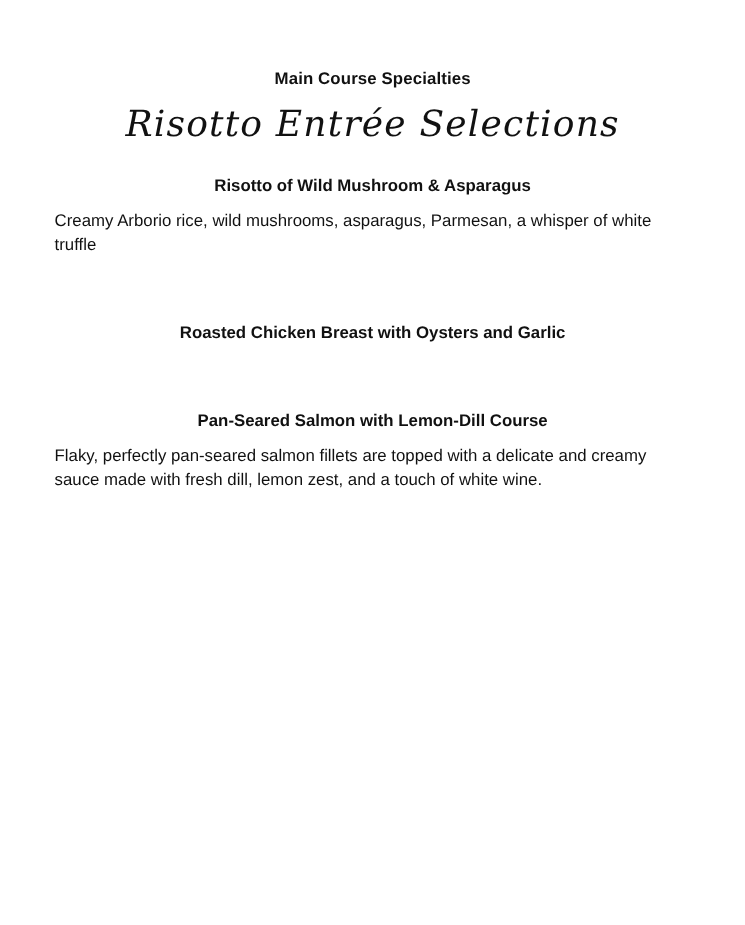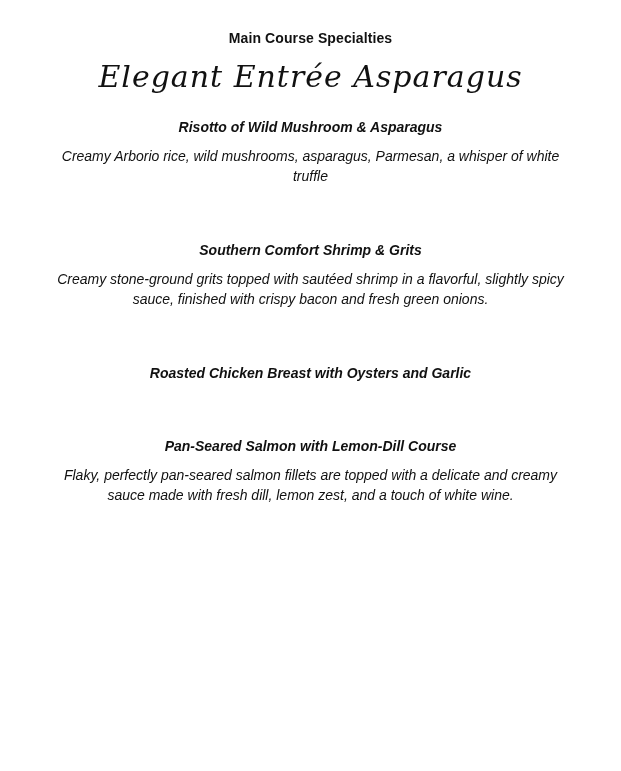--- a/index.html
+++ b/index.html
@@ -11,21 +11,21 @@
     width: 621px;
     height: 771px;
     overflow: hidden;
     font-family: "Liberation Sans", sans-serif;
     color: #111111;
   }
   .page {
     width: 621px;
     height: 771px;
     box-sizing: border-box;
-    padding-top: 30px;
+    padding-top: 57px;
     background: #ffffff;
   }
   .doc-title {
     text-align: center;
     font-size: 14px;
     font-weight: 700;
     letter-spacing: 0.1px;
     margin: 0 auto;
     line-height: 17px;
   }
@@ -35,59 +35,53 @@
     font-style: italic;
     font-weight: 400;
     font-size: 30px;
     line-height: 40px;
     margin: 10px auto 22px auto;
     letter-spacing: 1px;
   }
   .menu-list {
     margin: 0 auto;
     width: 559px;
-    font-style: italic;
   }
   .menu-item {
     margin: 0 auto 56px auto;
     width: 540px;
   }
   .menu-item-name {
     text-align: center;
     font-size: 14px;
     font-weight: 700;
     line-height: 17px;
     margin: 0 0 10px 0;
   }
   .menu-item-description {
-    text-align: center;
     font-size: 14px;
     font-weight: 400;
     line-height: 20px;
     margin: 0 auto;
     max-width: 530px;
   }
 </style>
 </head>
 <body>
 
 <div class="page">
   <h1 class="doc-title">Main Course Specialties</h1>
-  <div class="doc-subtitle">Elegant Entrée Asparagus</div>
+  <div class="doc-subtitle">Risotto Entrée Selections</div>
 
   <div class="menu-list">
   <div class="menu-item">
     <h2 class="menu-item-name">Risotto of Wild Mushroom &amp; Asparagus</h2>
     <p class="menu-item-description">Creamy Arborio rice, wild mushrooms, asparagus, Parmesan, a whisper of white truffle</p>
   </div>
 
-  <div class="menu-item">
-    <h2 class="menu-item-name">Southern Comfort Shrimp &amp; Grits</h2>
-    <p class="menu-item-description">Creamy stone-ground grits topped with sautéed shrimp in a flavorful, slightly spicy sauce, finished with crispy bacon and fresh green onions.</p>
-  </div>
 
 
   <div class="menu-item">
     <h2 class="menu-item-name">Roasted Chicken Breast with Oysters and Garlic</h2>
   </div>
 
   <div class="menu-item">
     <h2 class="menu-item-name">Pan-Seared Salmon with Lemon-Dill Course</h2>
     <p class="menu-item-description">Flaky, perfectly pan-seared salmon fillets are topped with a delicate and creamy sauce made with fresh dill, lemon zest, and a touch of white wine.</p>
   </div>

